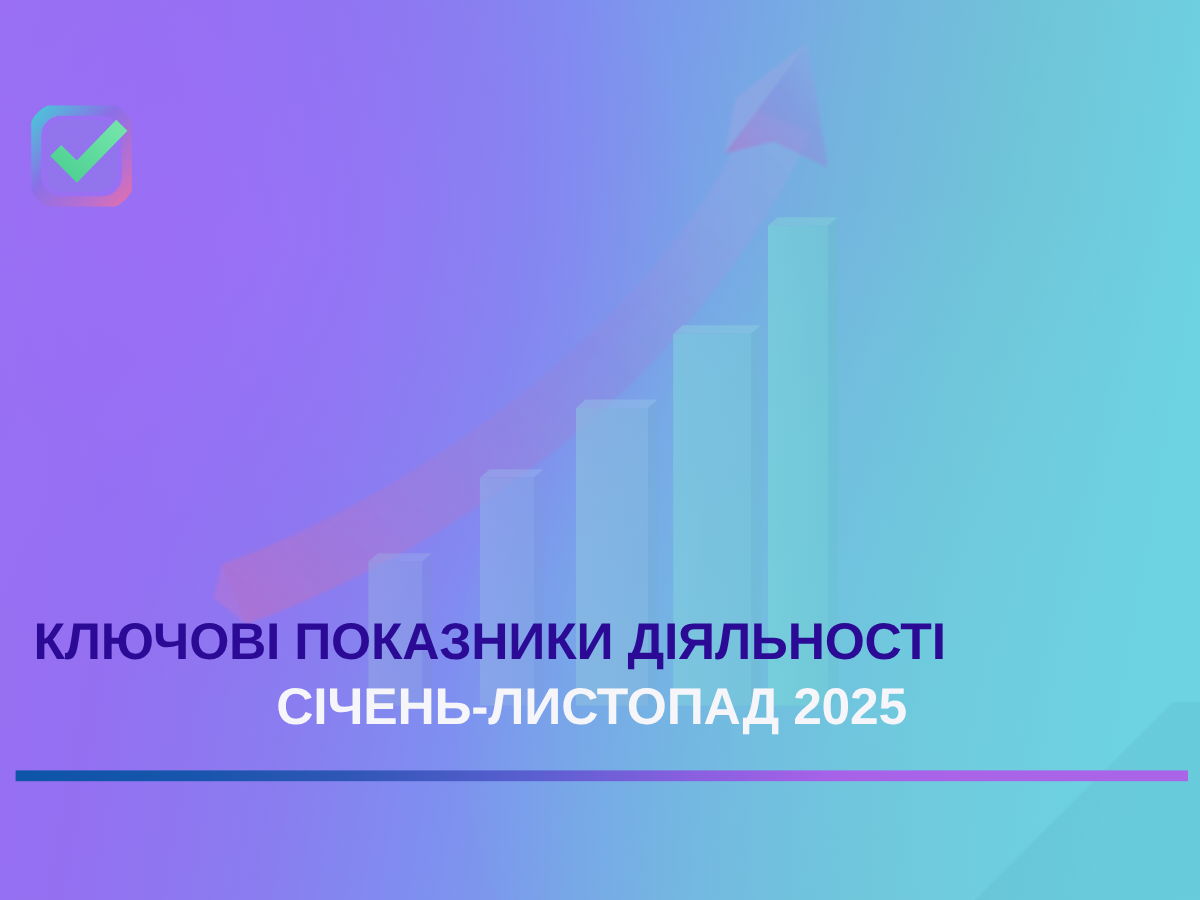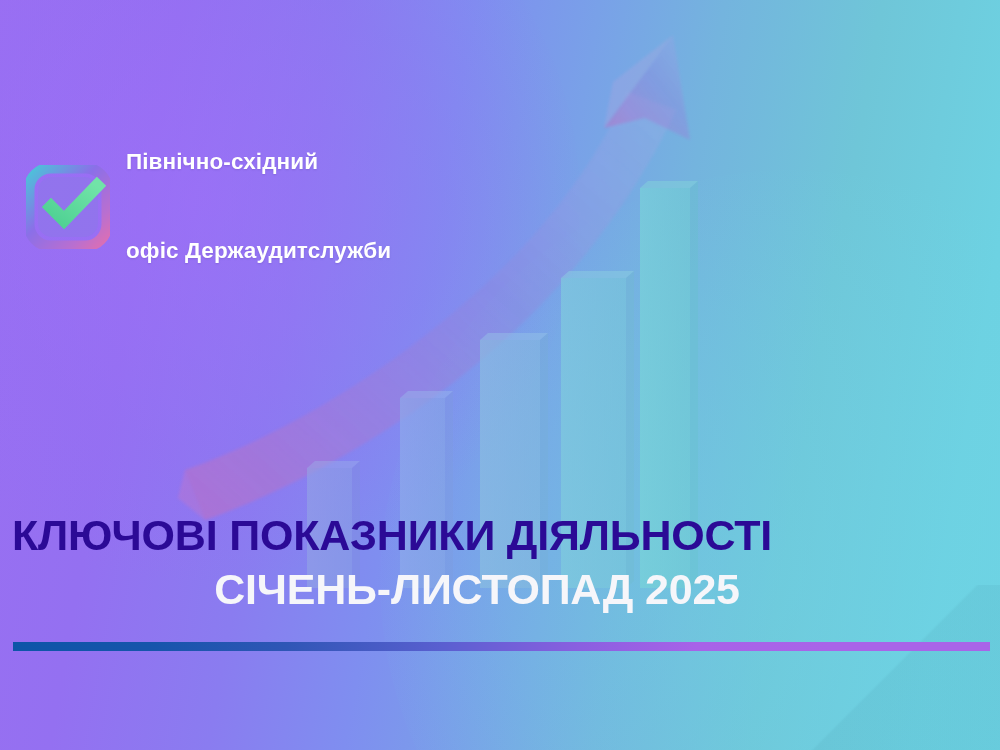--- a/index.html
+++ b/index.html
@@ -97,21 +97,21 @@
     line-height: 1.32;
     letter-spacing: 0.1px;
     white-space: pre;
     text-shadow: 0 1px 2px rgba(60,40,120,0.18);
   }
   .logo-text .ln { display: block; }
 
   
   .headline {
     position: absolute;
-    left: 12px;
+    left: 28px;
     bottom: 133px;
     width: 930px;
   }
   .headline .line {
     font-weight: bold;
     font-size: 43px;
     line-height: 1.27;
     letter-spacing: -0.2px;
     white-space: pre;
     margin: 0;
@@ -254,24 +254,20 @@
           </linearGradient>
         </defs>
 
         <rect x="3" y="3" width="78" height="78" rx="22" ry="22" fill="none" stroke="url(#lgFrame)" stroke-width="11"></rect>
 
         <rect x="12" y="12" width="60" height="60" rx="14" ry="14" fill="#8f76ea" opacity="0.72"></rect>
 
         <path d="M 25 42 L 38 55 L 71 21" fill="none" stroke="url(#lgCheck)" stroke-width="13" stroke-linecap="square" stroke-linejoin="miter"></path>
       </svg>
     </div>
-    <div class="logo-text">
-      <span class="ln">Північно-східний</span>
-      <span class="ln">офіс Держаудитслужби</span>
-    </div>
   </div>
 
   <div class="headline">
     <div class="line line-1">КЛЮЧОВІ ПОКАЗНИКИ ДІЯЛЬНОСТІ</div>
     <div class="line line-2">СІЧЕНЬ-ЛИСТОПАД 2025</div>
   </div>
 
   <div class="accent-rule"></div>
 
 </div>

